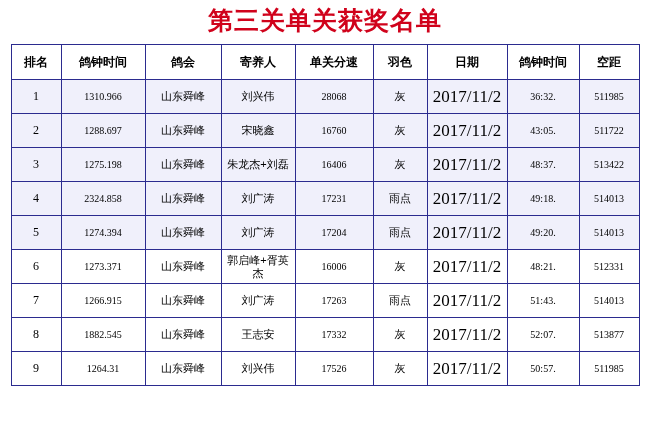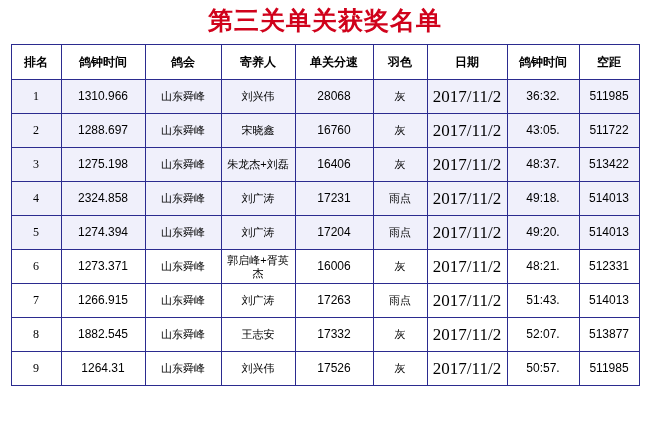--- a/index.html
+++ b/index.html
@@ -65,22 +65,22 @@
   .c-rank   { width: 50px; }
   .c-speed  { width: 84px; }
   .c-club   { width: 76px; }
   .c-owner  { width: 74px; }
   .c-ring   { width: 78px; }
   .c-color  { width: 54px; }
   .c-date   { width: 80px; }
   .c-time   { width: 72px; }
   .c-dist   { width: 60px; }
   td.speed, td.ring, td.time, td.dist {
-    font-family: Liberation Sans, sans-serif;
-    font-size: 12px;
+    font-family: Liberation Serif, serif;
+    font-size: 10px;
   }
   td.rank {
     font-family: "Liberation Serif", serif;
     font-size: 12px;
   }
   td.date {
     font-family: "Liberation Serif", serif;
     font-size: 17px;
   }
 </style>

